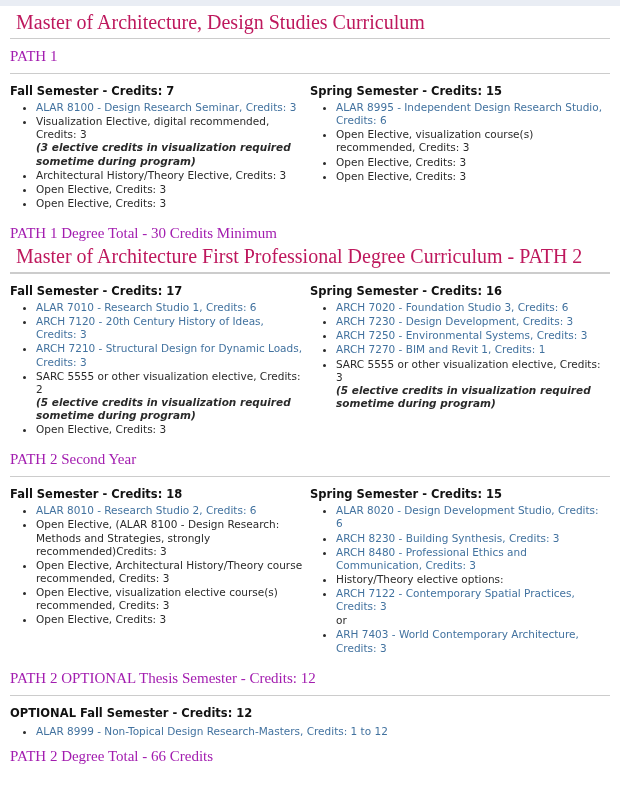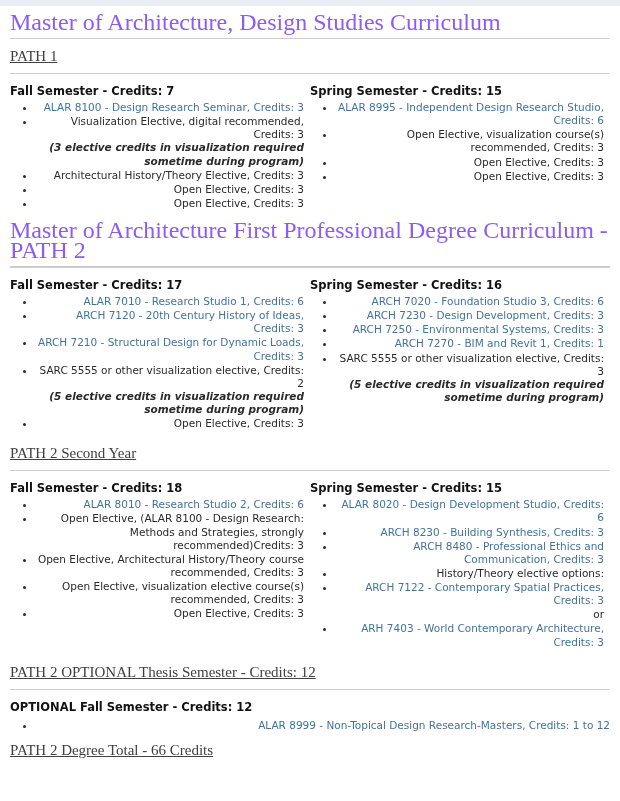--- a/index.html
+++ b/index.html
@@ -9,51 +9,49 @@
     background: #ffffff;
     font-family: "DejaVu Sans", sans-serif;
     color: #2a2a2a;
   }
   .top-strip { height: 6px; background: #e9edf4; }
   .content { padding: 0 10px; }
 
   h1.serif-heading {
     font-family: "Liberation Serif", serif;
     font-weight: normal;
-    font-size: 24px; line-height: 20px;
-    color: #8b5cf6;
-    margin: 6px 0 6px 0;
+    font-size: 20px; line-height: 20px;
+    color: #be185d;
+    margin: 6px 0 6px 6px;
   }
   h2.serif-subheading {
     font-family: "Liberation Serif", serif;
     font-weight: normal;
     font-size: 15px; line-height: 17px;
-    color: #404040;
+    color: #a21caf;
     margin: 9px 0 8px 0;
-    text-decoration: underline;
   }
   hr.divider {
     border: none; border-top: 1px solid #cccccc;
     margin: 0;
   }
   .cols { display: flex; }
   .col { width: 50%; padding-right: 6px; }
   h3.semester-heading {
     font-size: 11.5px; line-height: 15px;
     font-weight: bold; color: #121212;
     margin: 10px 0 2px 0;
   }
   ul.course-list {
     margin: 2px 0 6px 0;
     padding-left: 26px;
     font-size: 10.5px;
     line-height: 1.25;
     color: #2a2a2a;
     list-style: disc outside;
-    text-align: right;
   }
   ul.course-list.spaced { }
   ul.course-list li { margin: 0 0 1px 0; }
   a.course-link { color: #42729f; text-decoration: none; cursor: pointer; }
   .elective-note { display: block; font-style: italic; font-weight: bold; }
   li.or-separator { list-style: none; margin: 9px 0 9px 18px; }
   .optional-block ul.course-list { margin-top: 4px; margin-bottom: 10px; }
 </style>
 </head>
 <body>
@@ -83,20 +81,21 @@
         <h3 class="semester-heading">Spring Semester - Credits: 15</h3>
         <ul class="course-list">
           <li><a href="#" class="course-link">ALAR 8995 - Independent Design Research Studio, Credits: 6</a></li>
           <li><span>Open Elective, visualization course(s) recommended, Credits: 3</span></li>
           <li><span>Open Elective, Credits: 3</span></li>
           <li><span>Open Elective, Credits: 3</span></li>
         </ul>
       </div>
     </div>
 
+    <h2 class="serif-subheading" style="margin-bottom:4px;">PATH 1 Degree Total - 30 Credits Minimum</h2>
 
     <h1 class="serif-heading" style="margin-top:4px;">Master of Architecture First Professional Degree Curriculum - PATH 2</h1>
     <hr class="divider">
 
     <hr class="divider">
 
     <div class="cols">
       <div class="col">
         <h3 class="semester-heading">Fall Semester - Credits: 17</h3>
         <ul class="course-list">

